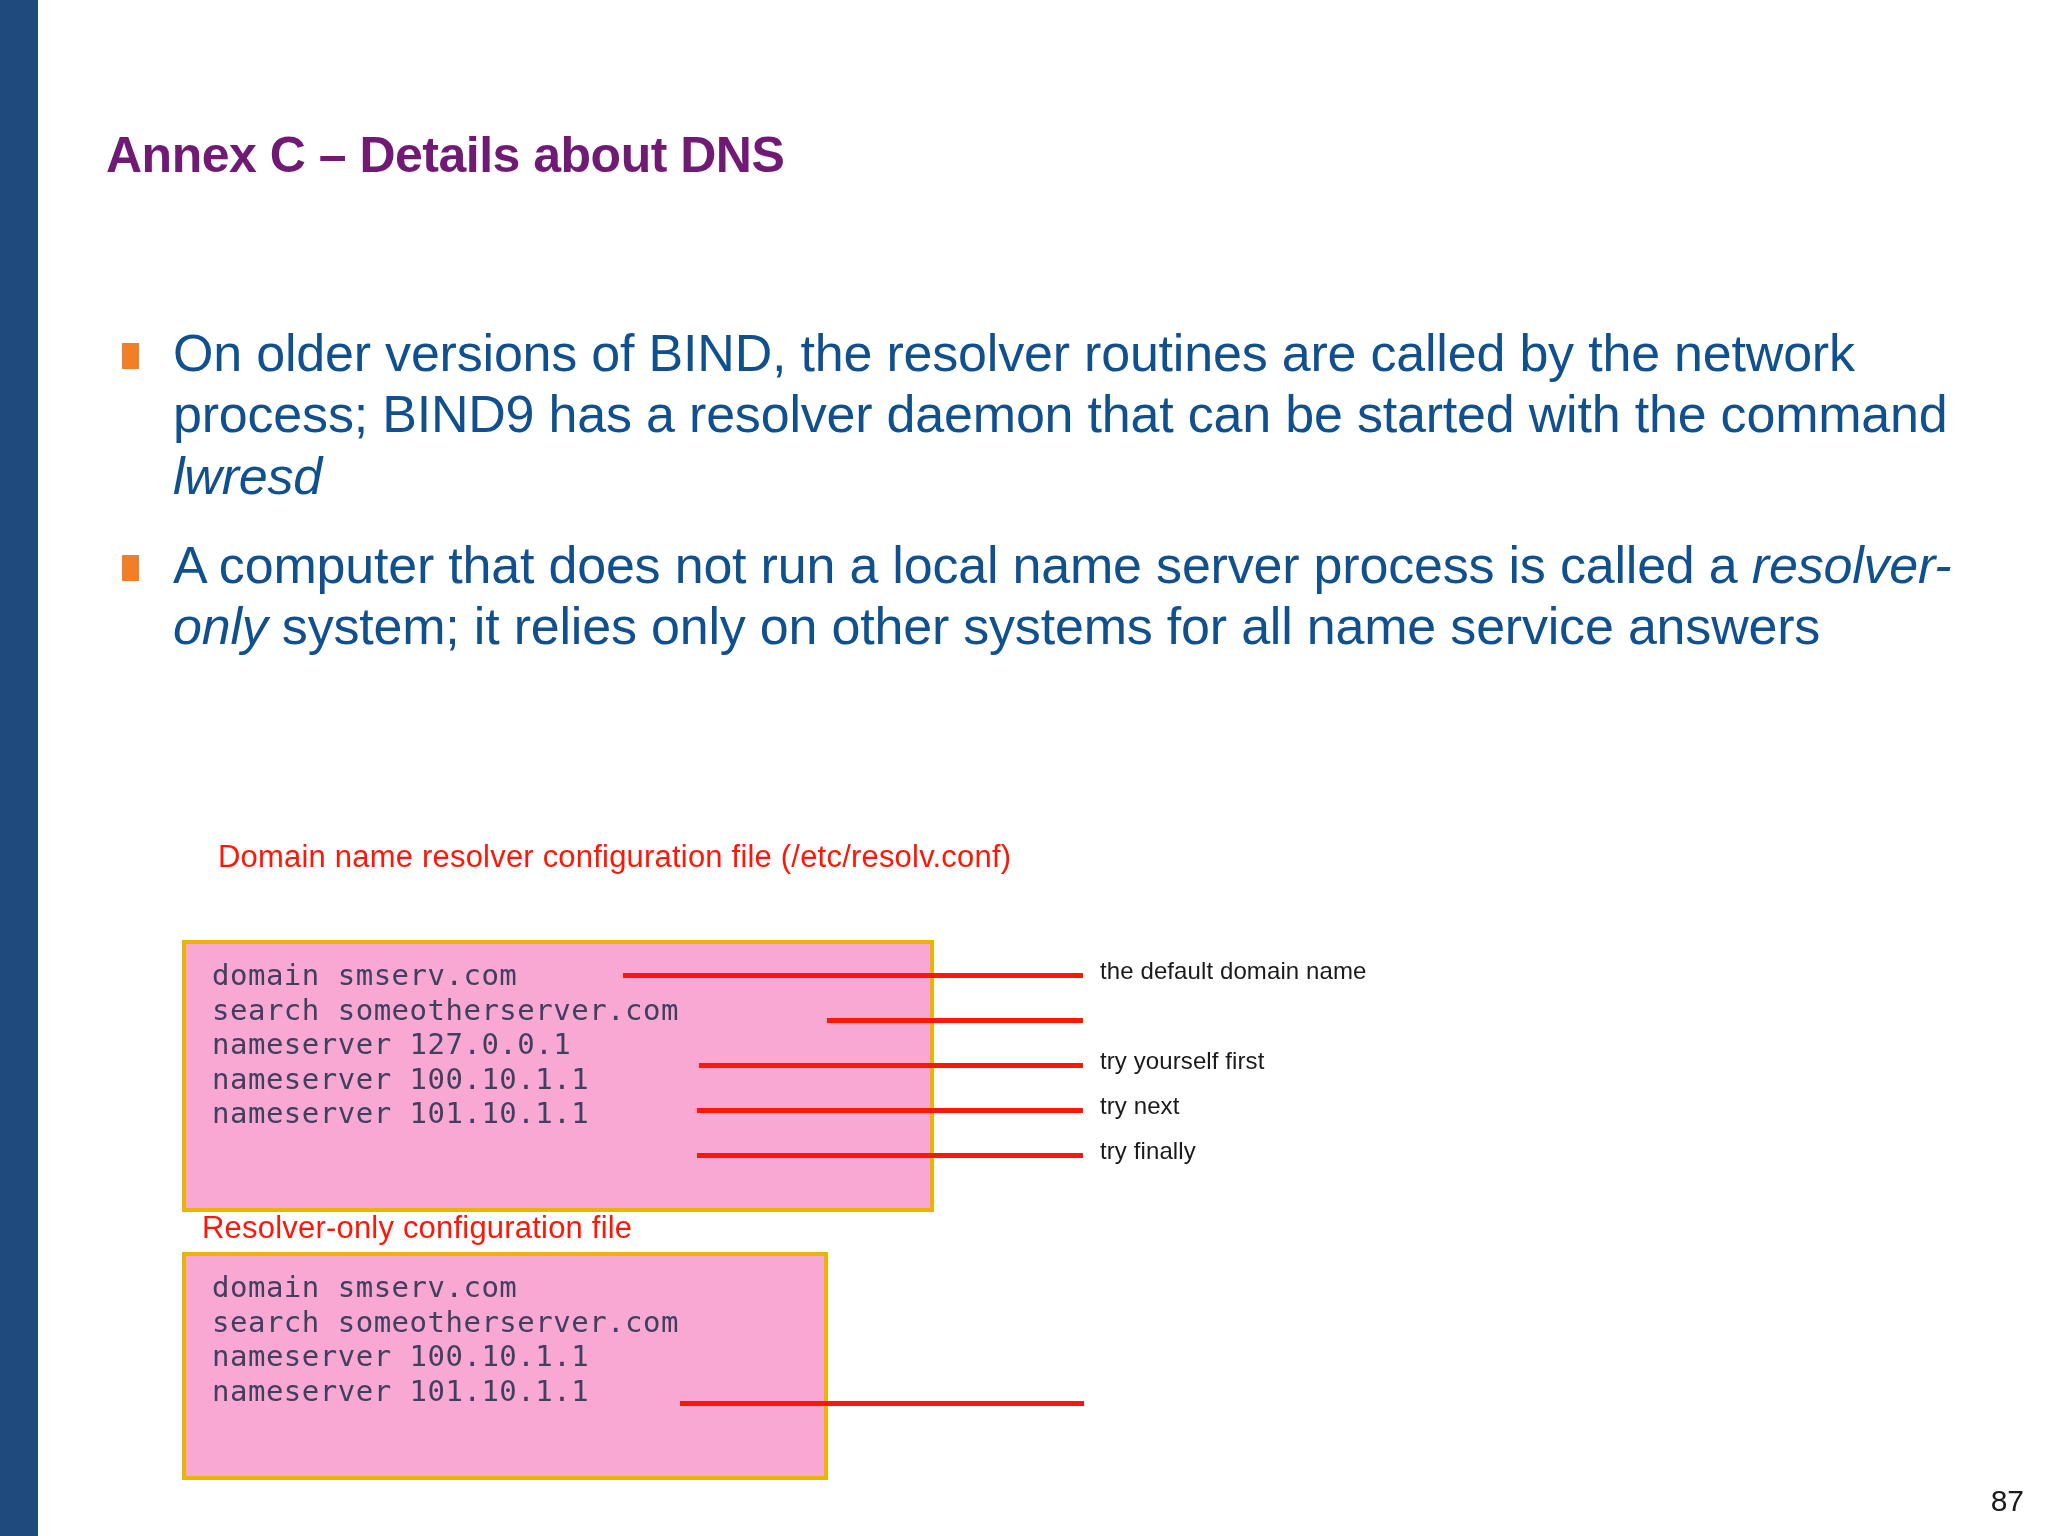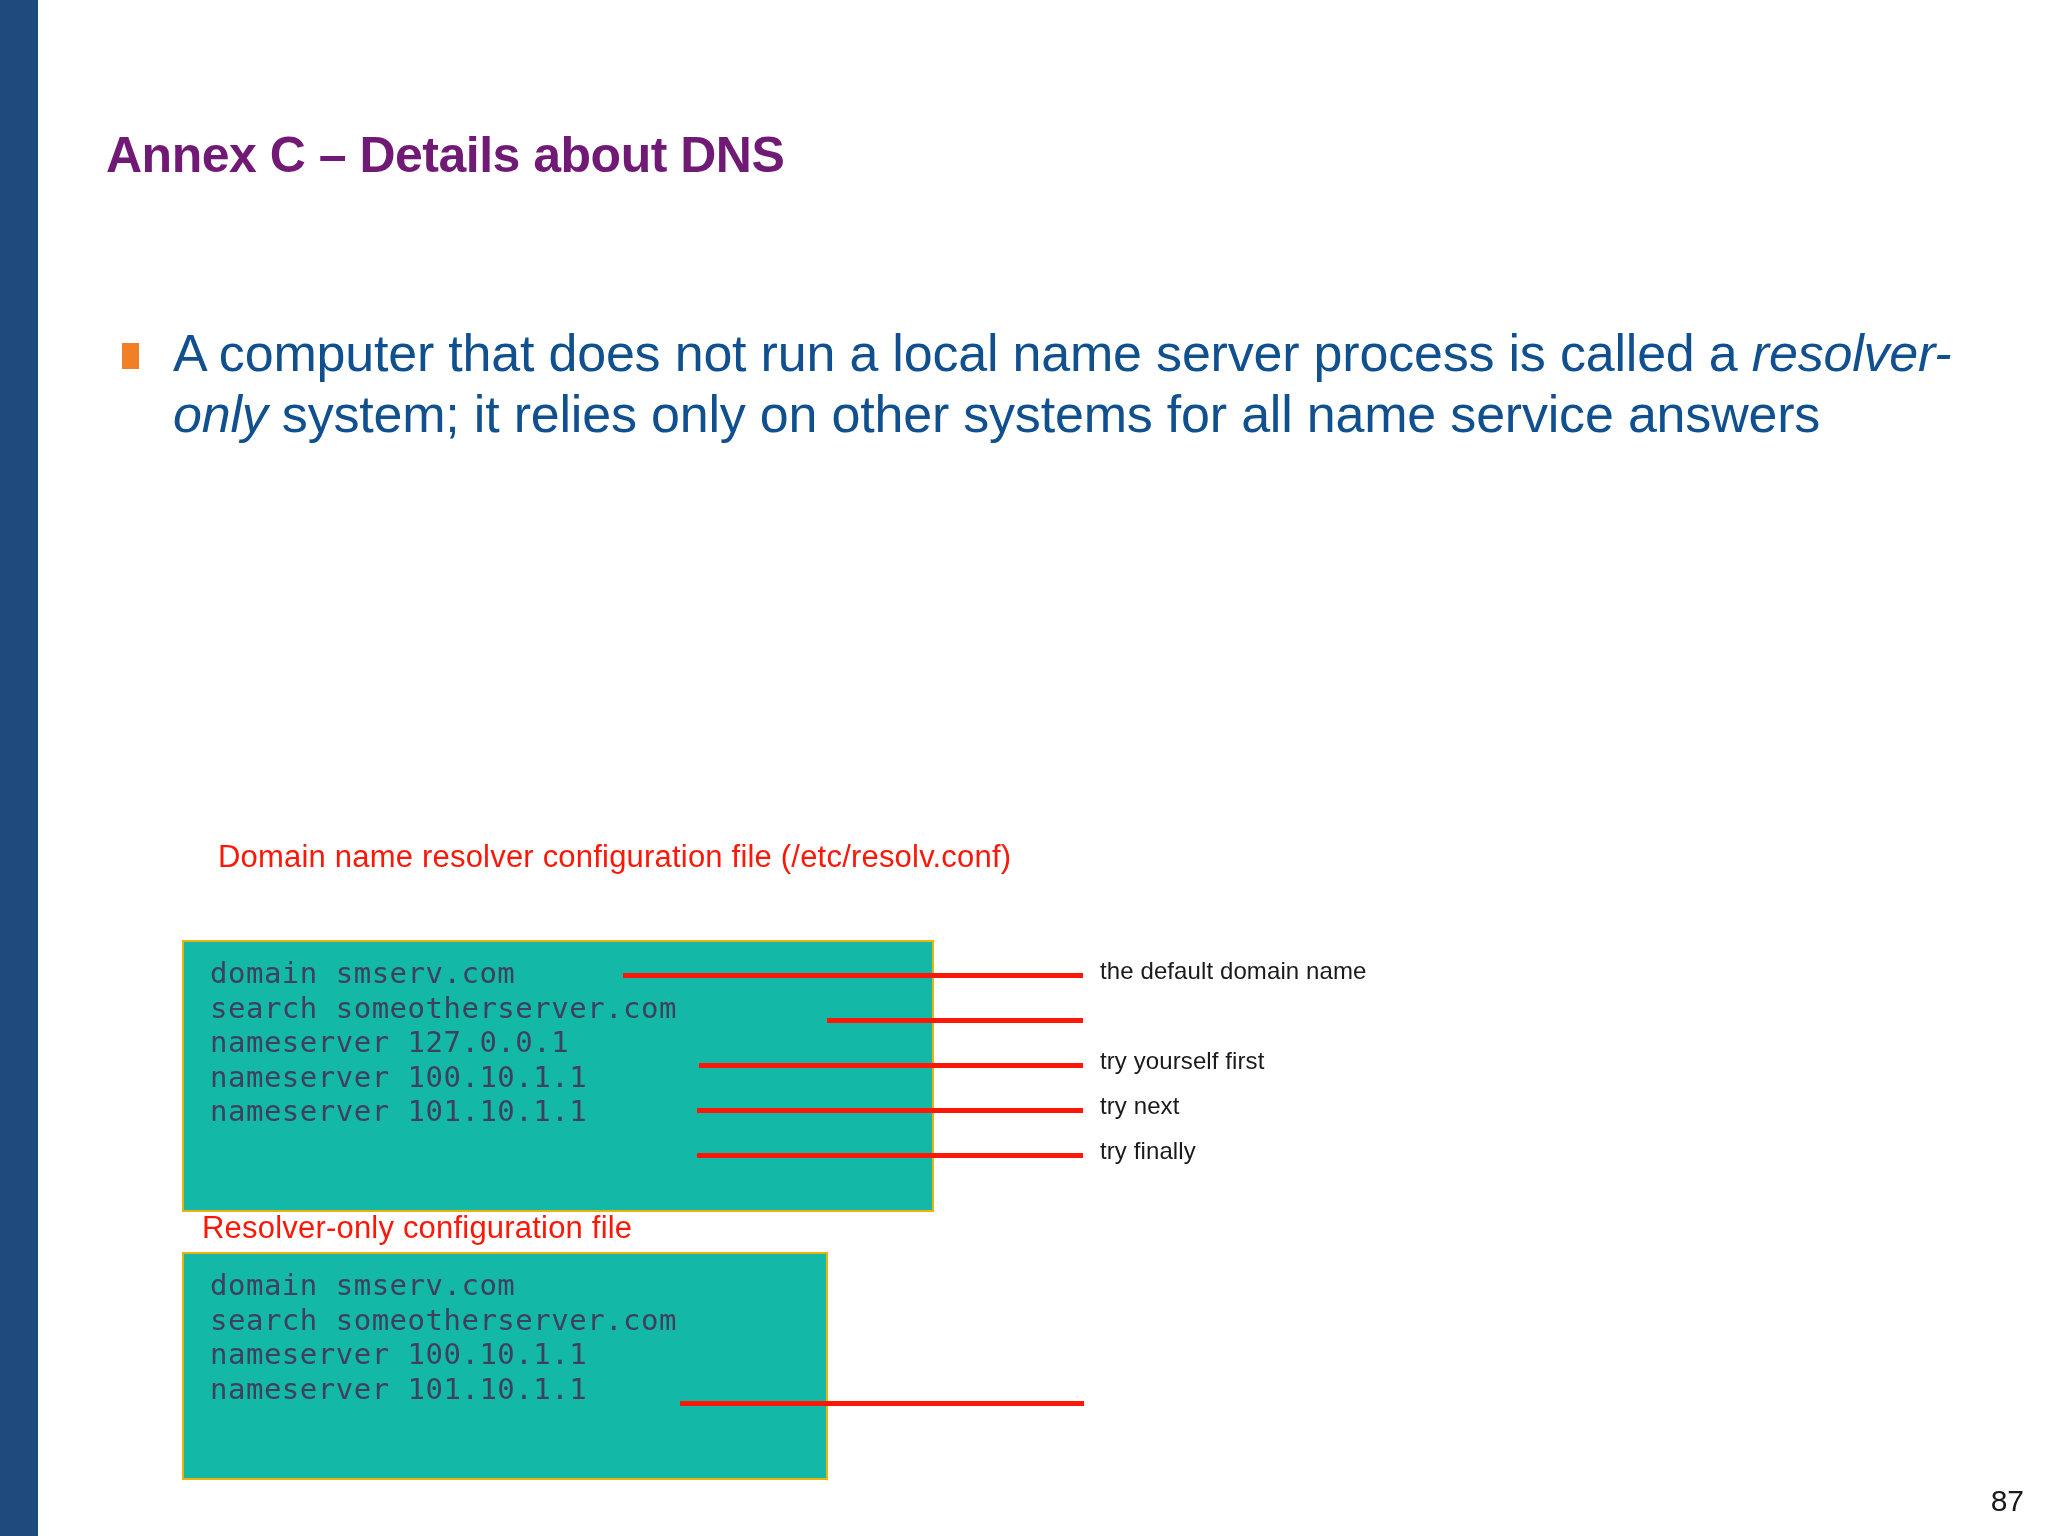--- a/index.html
+++ b/index.html
@@ -94,22 +94,22 @@
     color: #fb1808;
     font-size: 31px;
     white-space: nowrap;
     letter-spacing: 0.2px;
   }
   .caption-red .paren {
     font-size: 31px;
   }
   .code-box {
     position: absolute;
-    border: 2px solid #eab308;
-    background: #14b8a6;
+    border: 4px solid #eab308;
+    background: #f9a8d4;
     box-sizing: border-box;
     z-index: 2;
   }
   .code-line {
     font-family: "DejaVu Sans Mono", "Liberation Mono", monospace;
     font-size: 29px;
     color: #3f3f5e;
     white-space: pre;
     letter-spacing: 0.5px;
     line-height: 1.19;
@@ -146,20 +146,24 @@
 <div class="sidebar" style="background: rgb(31, 74, 125);">
   <div class="sidebar-copyright">
     
   </div>
 </div>
 
 <div class="slide-title" style="color: #701a75;">Annex C – Details about DNS</div>
 
 <div class="bullets">
 
+  <div class="bullet">
+    <span class="bullet-marker" style="background: rgb(240, 127, 40);"></span>
+    <div class="bullet-text" style="color: rgb(17, 80, 143);"><span>On older versions of BIND, the resolver routines are called by the network process; BIND9 has a resolver daemon that can be started with the command </span><i>lwresd</i></div>
+  </div>
 
   <div class="bullet">
     <span class="bullet-marker" style="background: rgb(240, 127, 40);"></span>
     <div class="bullet-text" style="color: rgb(17, 80, 143);"><span>A computer that does not run a local name server process is called a </span><i>resolver-only</i><span> system; it relies only on other systems for all name service answers</span></div>
   </div>
 
 </div>
 
 <div class="diagram">
 

